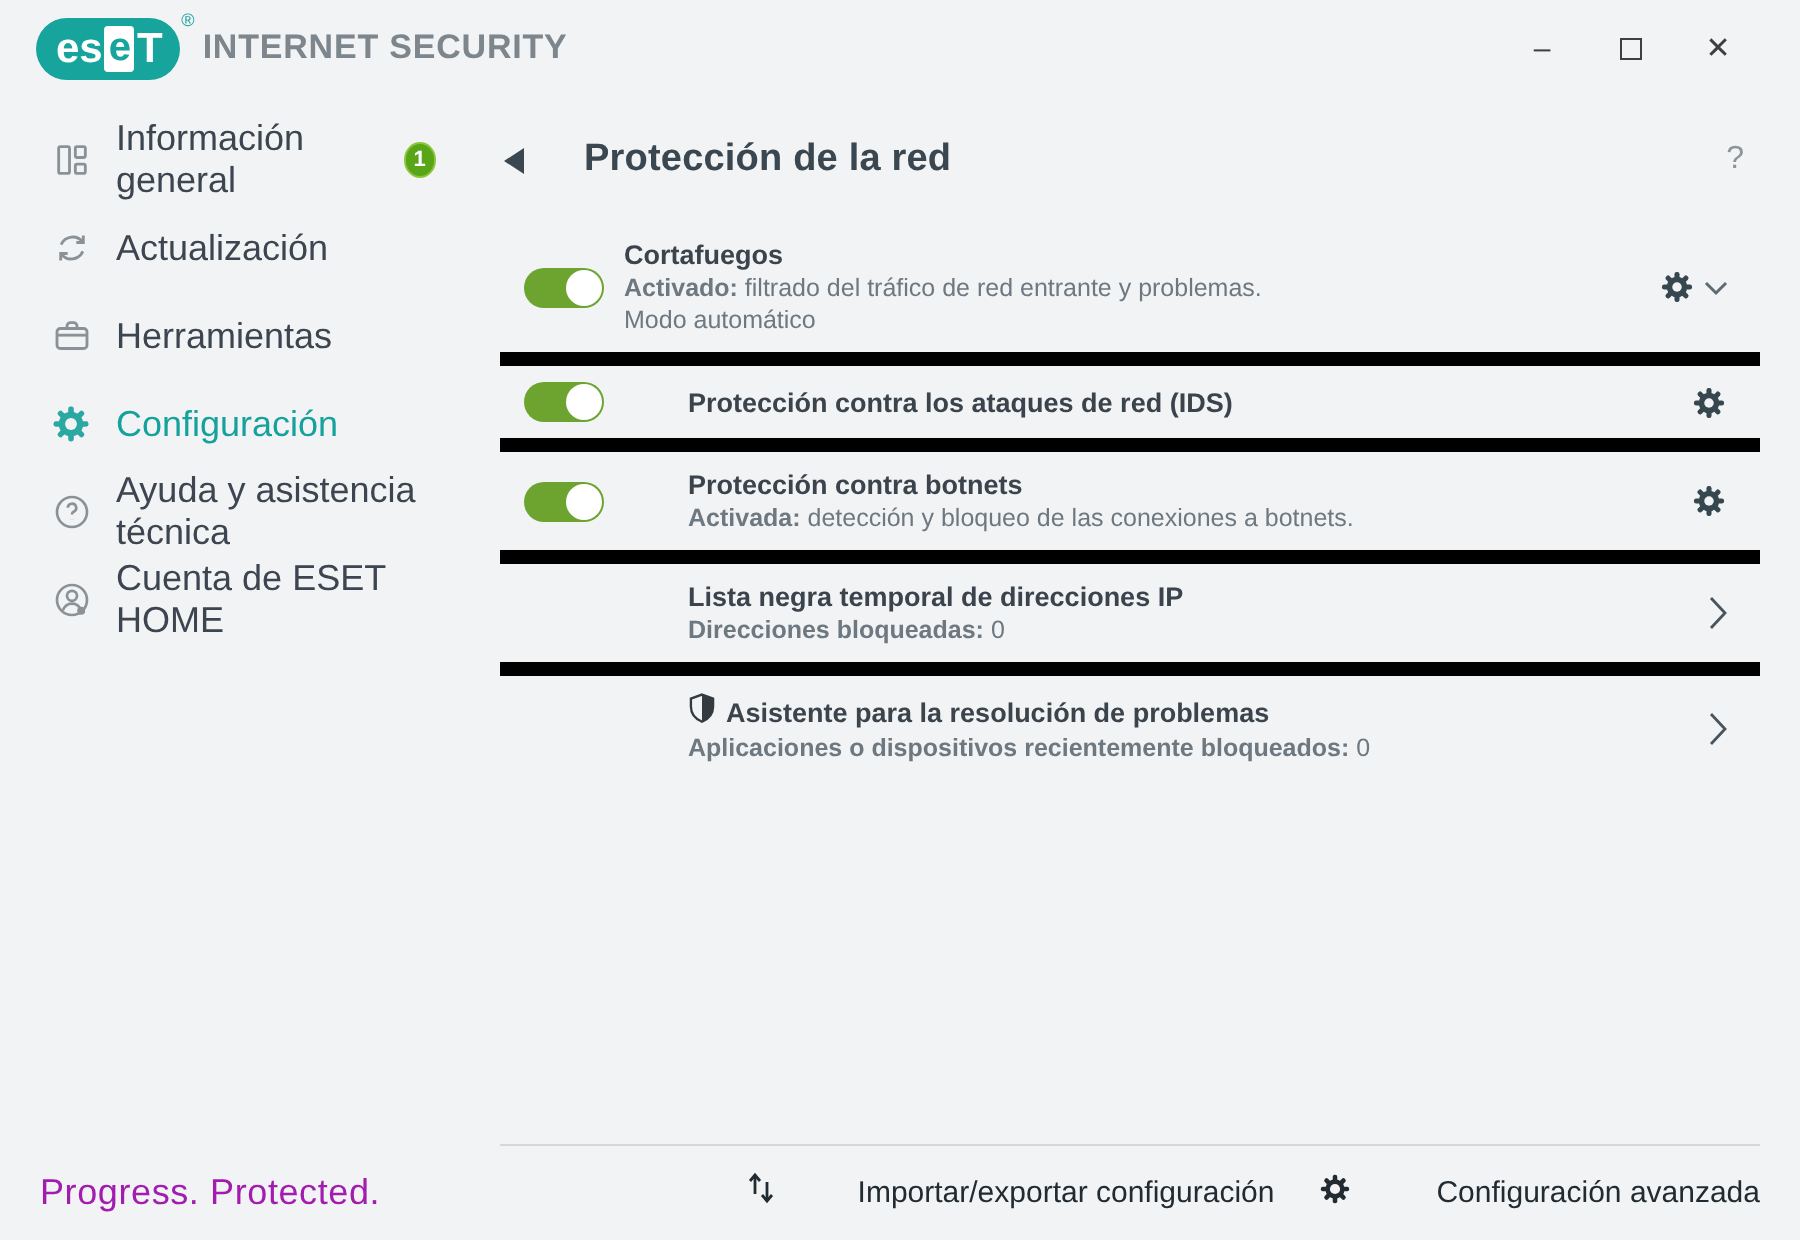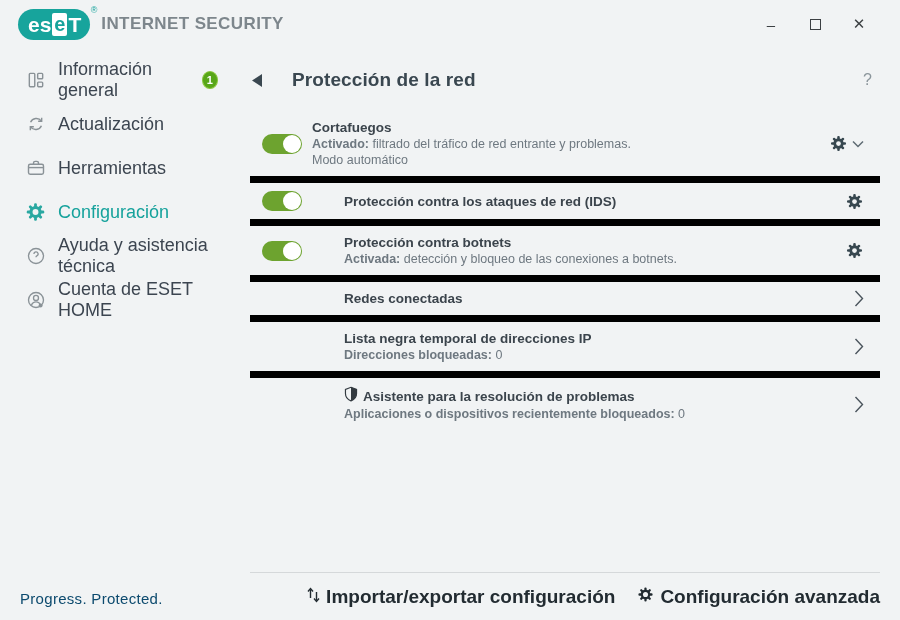--- a/index.html
+++ b/index.html
@@ -21,21 +21,21 @@
   
   .layout { flex:1; display:flex; min-height:0; }
 
   
   .sidebar { width:250px; flex:0 0 250px; display:flex; flex-direction:column; padding-top:10px; position:relative; }
   .nav-item { height:44px; display:flex; align-items:center; padding-left:25px; cursor:pointer; }
   .nav-icon { width:21px; height:21px; flex:0 0 21px; display:flex; align-items:center; justify-content:center; }
   .nav-label { margin-left:12px; font-size:18px; color:#3c4550; }
   .nav-item.active .nav-label { color:#16a29c; }
   .badge { margin-left:auto; margin-right:32px; width:18px; height:18px; border-radius:50%; background:#58a618; border:1px solid #8cc63f; color:#fff; font-size:11px; font-weight:bold; display:flex; align-items:center; justify-content:center; }
-  .tagline { position:absolute; left:20px; bottom:13px; font-size:15px; color:#0c4a6e; letter-spacing:0.3px; }
+  .tagline { position:absolute; left:20px; bottom:13px; font-size:18px; color:#a21caf; letter-spacing:0.3px; }
 
   
   .main { flex:1; display:flex; flex-direction:column; margin-right:20px; min-height:0; }
   .main-header { display:flex; align-items:center; height:44px; margin-top:10px; flex:0 0 auto;gap:16px; }
   .back-btn { width:26px; display:flex; align-items:center; justify-content:flex-start; cursor:pointer; padding-left:2px; }
   .page-title { font-size:19px; color:#3a4750; font-weight:600; letter-spacing:0.1px; }
   .help-btn { margin-left:auto; margin-right:8px; color:#8b959b; font-size:16px; cursor:pointer; }
 
   
   .rows { margin-top:9px; flex:0 0 auto; }
@@ -55,21 +55,21 @@
   .toggle .knob { position:absolute; top:1px; right:1px; width:18px; height:18px; border-radius:50%; background:#fff; }
 
   .gear-btn { cursor:pointer; display:flex; align-items:center; }
   .chev-down { cursor:pointer; display:flex; align-items:center; }
   .chev-right { cursor:pointer; display:flex; align-items:center; }
 
   
   .spacer { flex:1 1 auto; }
   .footer { flex:0 0 48px; border-top:1px solid #d5d8da; display:flex; align-items:center; justify-content:flex-end; gap:22px; }
   .footer-action { display:flex; align-items:center; gap:6px; cursor:pointer; }
-  .footer-label { font-size:19px; font-weight:700; color:#222b31; }
+  .footer-label { font-size:15px; font-weight:400; color:#222b31;margin-left:36px; }
 </style>
 </head>
 <body>
 
 <div class="window">
 
   <div class="titlebar">
     <div class="logo">
       <span class="logo-part">es</span>
       <span class="logo-box">e</span>
@@ -258,33 +258,20 @@
                   <rect x="10.4" y="2.5" width="3.2" height="19" rx="1.4" transform="rotate(90 12 12)"></rect>
                   <rect x="10.4" y="2.5" width="3.2" height="19" rx="1.4" transform="rotate(135 12 12)"></rect>
                   <circle cx="12" cy="12" r="6.5"></circle>
                 </g>
                 <circle cx="12" cy="12" r="3" fill="#f1f3f4"></circle>
               </svg>
             </span>
           </div>
         </div>
 
-        <div class="row link r4">
-          <div class="toggle-col"></div>
-          <div class="text-col">
-            <div class="row-title">Redes conectadas</div>
-          </div>
-          <div class="right-col">
-            <span class="chev-right">
-              <svg width="10" height="17" viewBox="0 0 10 17" fill="none" stroke="#4a545c" stroke-width="1.4">
-                  <polyline points="1.5,1 8.5,8.5 1.5,16"></polyline>
-                </svg>
-            </span>
-          </div>
-        </div>
 
         <div class="row link">
           <div class="toggle-col"></div>
           <div class="text-col">
             <div class="row-title">Lista negra temporal de direcciones IP</div>
             <div class="row-sub"><b>Direcciones bloqueadas:</b><span> 0</span></div>
           </div>
           <div class="right-col">
             <span class="chev-right">
               <svg width="10" height="17" viewBox="0 0 10 17" fill="none" stroke="#4a545c" stroke-width="1.4">

